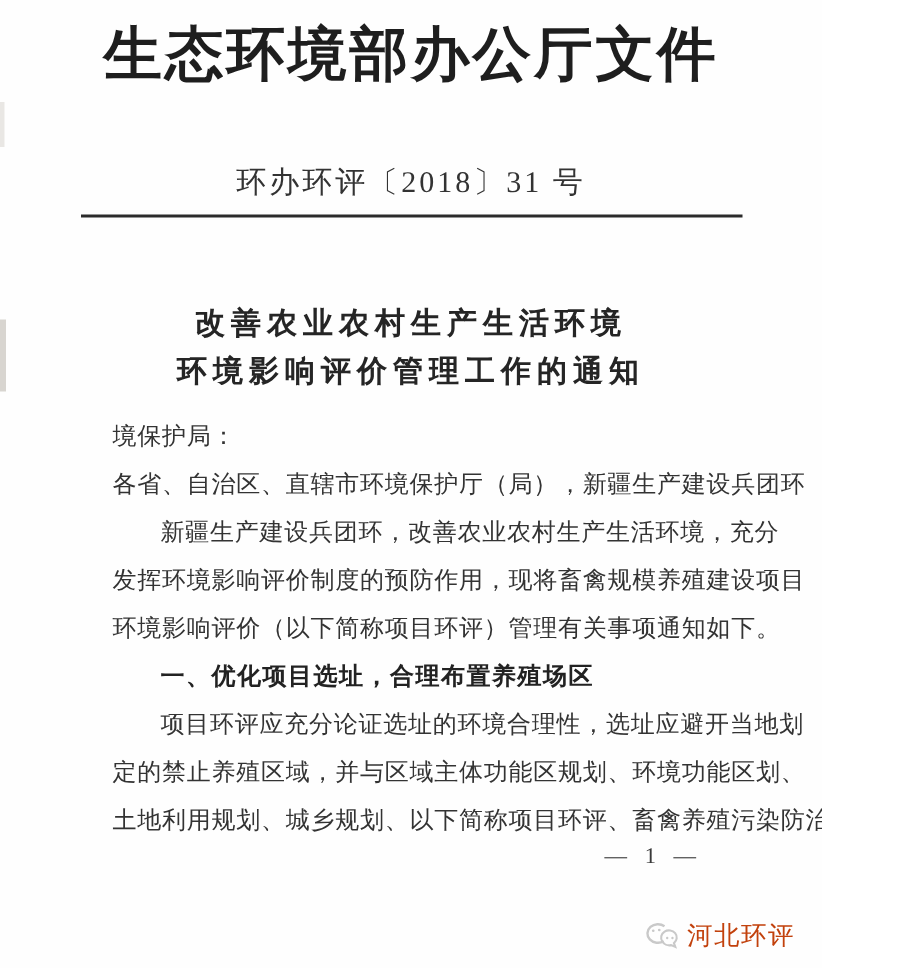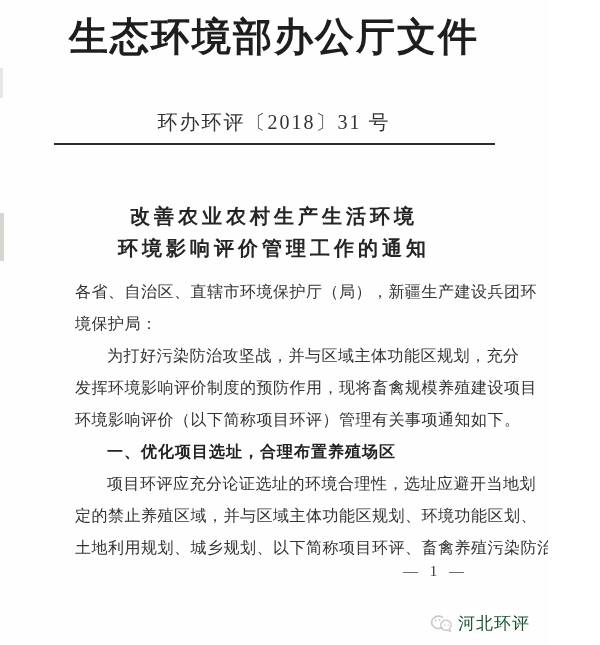--- a/index.html
+++ b/index.html
@@ -80,21 +80,21 @@
     color: #3a3a3a;
     white-space: nowrap;
   }
   .watermark {
     position: absolute;
     top: 612px;
     right: 18px;
     display: flex;
     align-items: center;
     gap: 4px;
-    color: #14532d;
+    color: #c2410c;
   }
   .watermark-icon { width: 26px; height: 22px; display: block; }
   .watermark-label {
     font-size: 17px;
     letter-spacing: 1px;
     font-family: "Liberation Sans", "DejaVu Sans", sans-serif;
   }
 </style>
 </head>
 <body>
@@ -109,23 +109,23 @@
   <div class="doc-number">环办环评〔2018〕31 号</div>
 
   <div class="header-rule"></div>
 
   <div class="doc-title">
     <div>改善农业农村生产生活环境</div>
     <div>环境影响评价管理工作的通知</div>
   </div>
 
   <div class="body-text">
+    <div class="body-line">境保护局：</div>
     <div class="body-line">各省、自治区、直辖市环境保护厅（局），新疆生产建设兵团环</div>
-    <div class="body-line">境保护局：</div>
-    <div class="body-line indent">为打好污染防治攻坚战，并与区域主体功能区规划，充分</div>
+    <div class="body-line indent">新疆生产建设兵团环，改善农业农村生产生活环境，充分</div>
     <div class="body-line">发挥环境影响评价制度的预防作用，现将畜禽规模养殖建设项目</div>
     <div class="body-line">环境影响评价（以下简称项目环评）管理有关事项通知如下。</div>
     <div class="body-line indent heading">一、优化项目选址，合理布置养殖场区</div>
     <div class="body-line indent">项目环评应充分论证选址的环境合理性，选址应避开当地划</div>
     <div class="body-line">定的禁止养殖区域，并与区域主体功能区规划、环境功能区划、</div>
     <div class="body-line">土地利用规划、城乡规划、以下简称项目环评、畜禽养殖污染防治</div>
   </div>
 
   <div class="page-number">— 1 —</div>
 

